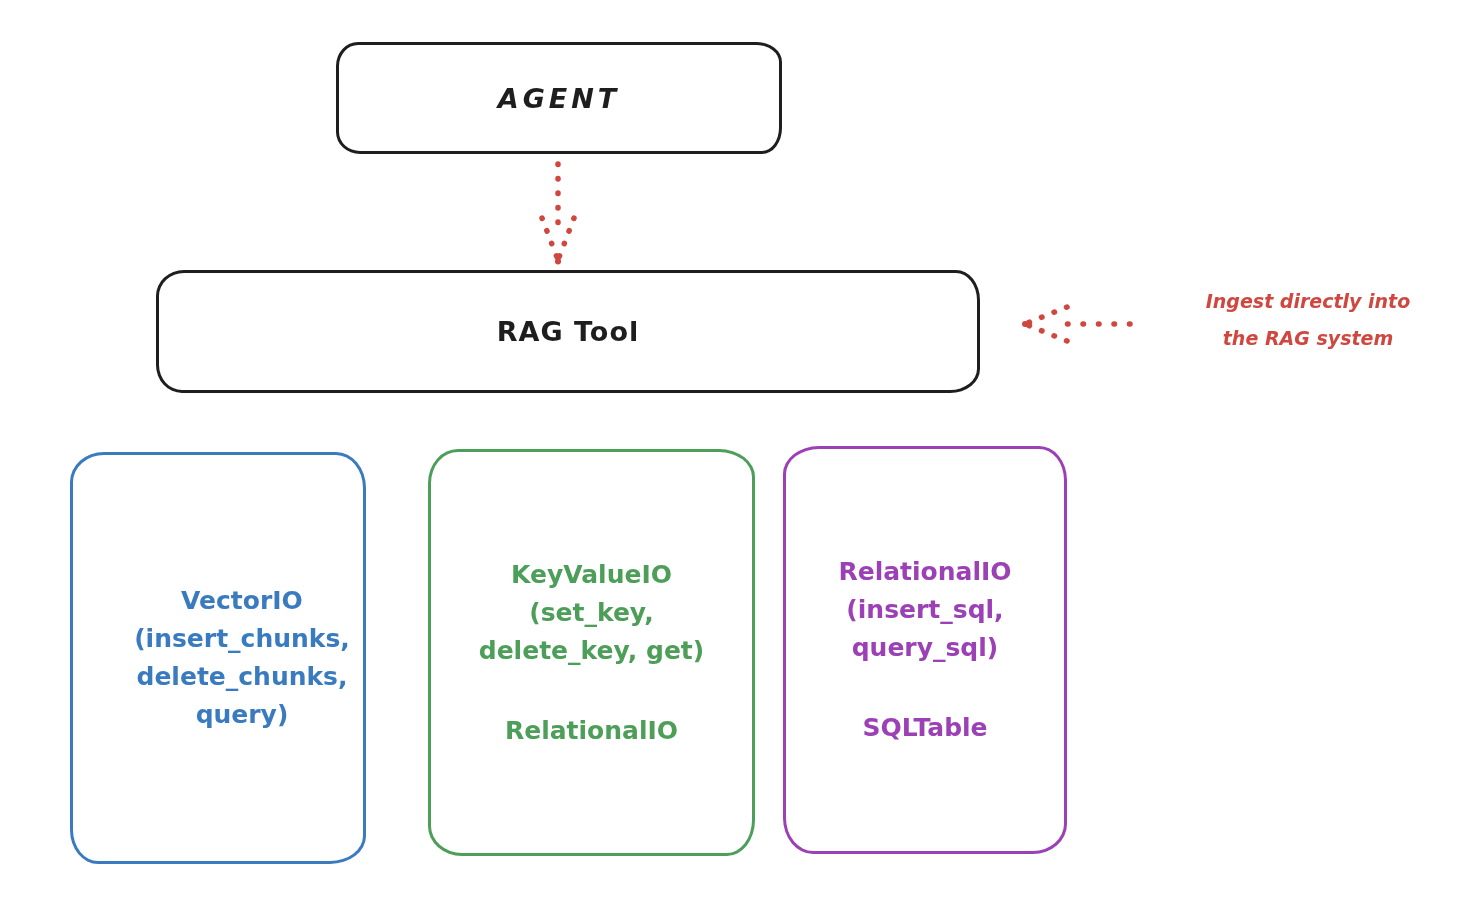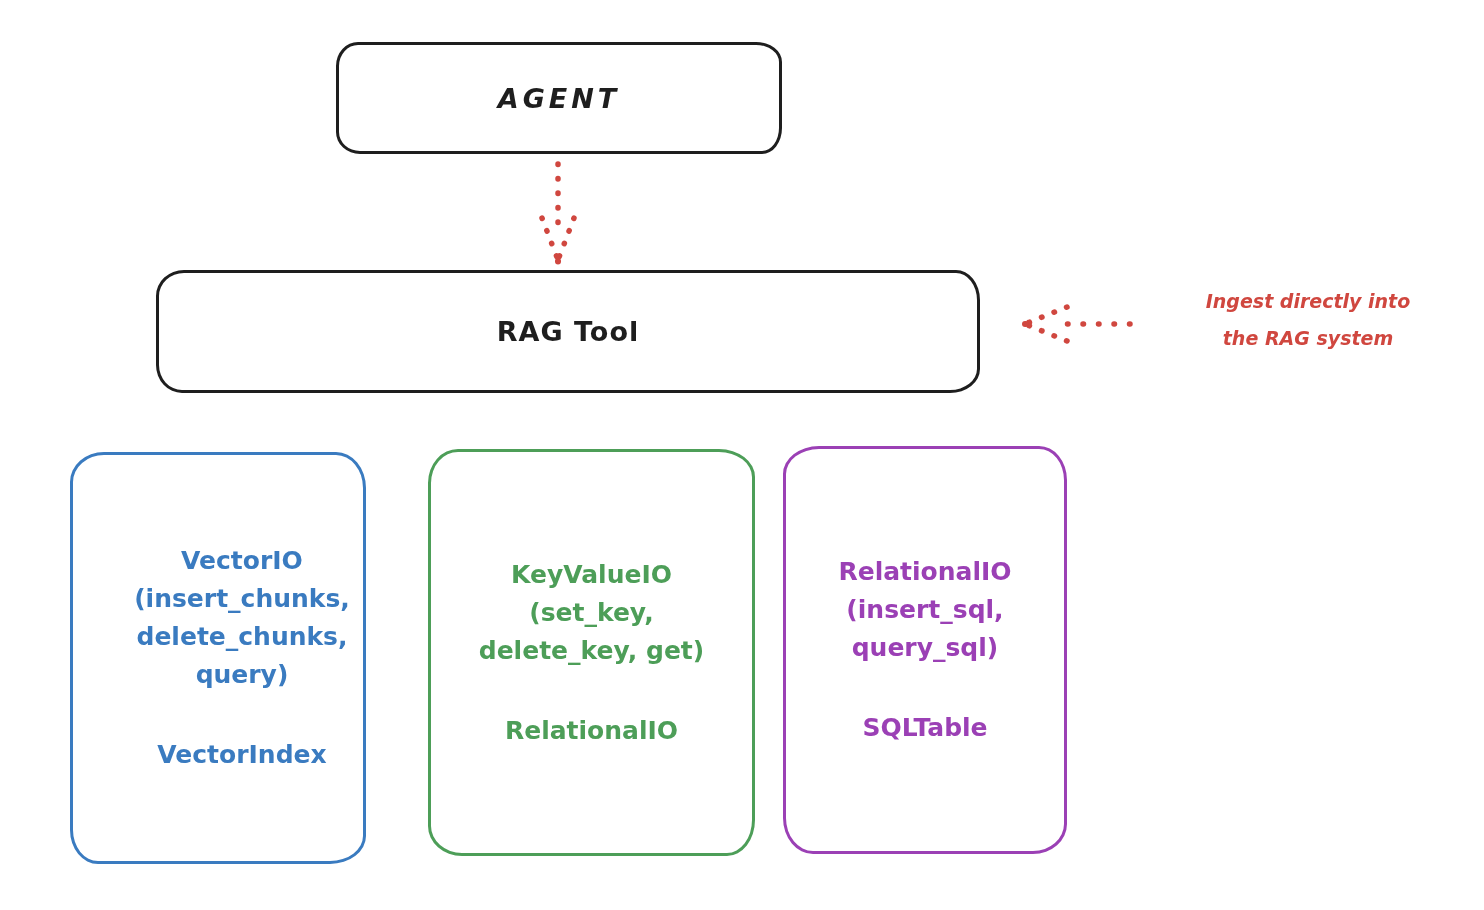--- a/index.html
+++ b/index.html
@@ -102,21 +102,20 @@
   </div>
 
   <div id="ingest-note" style="--c: #d0473f;">Ingest directly into
 the RAG system</div>
 
   <div id="vector-box" class="storage-box" style="--c: #3a7bc0;">
     <div class="box-body">VectorIO
 (insert_chunks,
 delete_chunks,
 query)</div>
-    <div class="box-index">VectorIndex</div>
   </div>
 
   <div id="keyvalue-box" class="storage-box" style="--c: #4d9e58;">
     <div class="box-body">KeyValueIO
 (set_key,
 delete_key, get)</div>
     <div class="box-index">RelationalIO</div>
   </div>
 
   <div id="relational-box" class="storage-box" style="--c: #9b40b5;">

